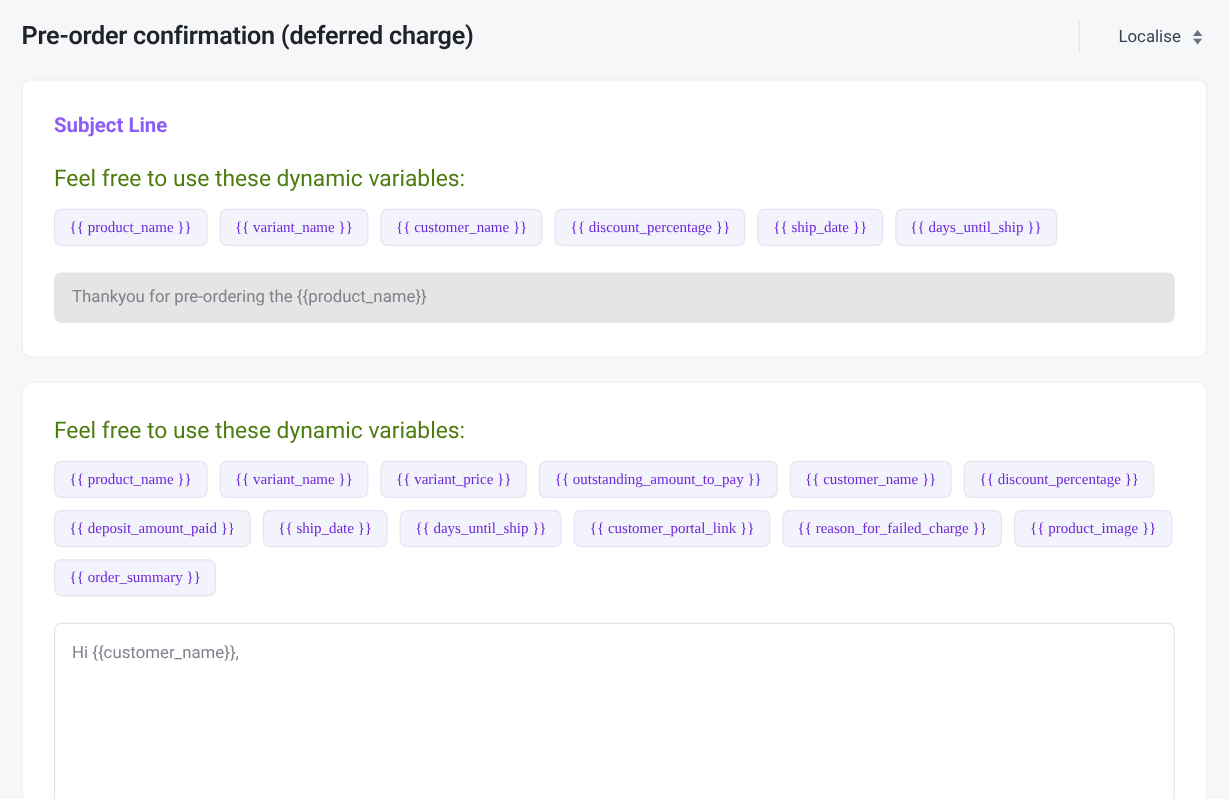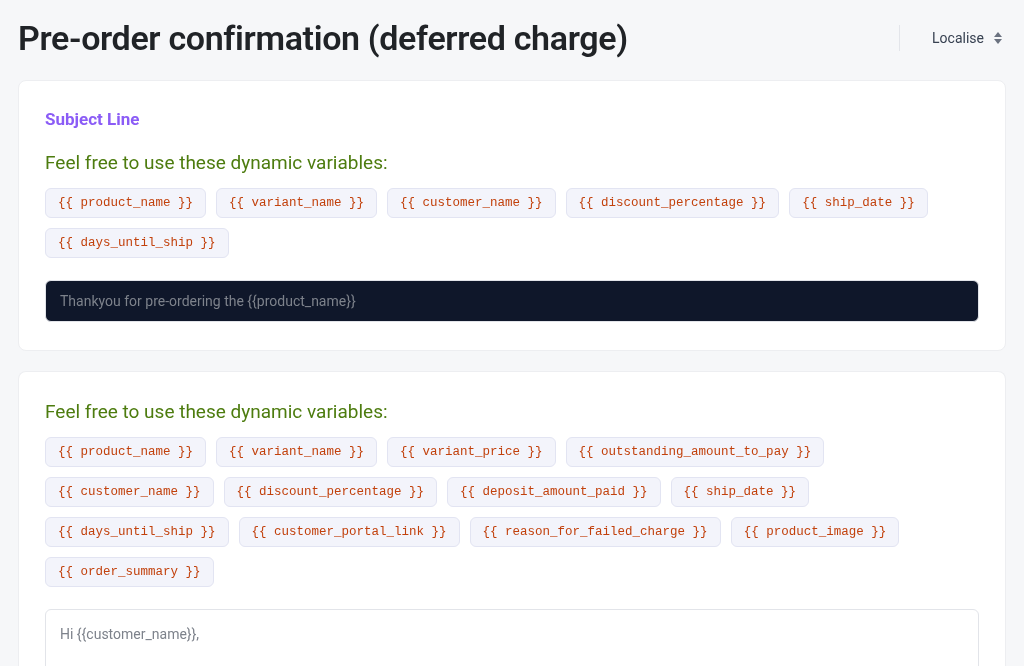--- a/index.html
+++ b/index.html
@@ -13,21 +13,21 @@
     .page {
       padding: 0 0 24px 0;
     }
     .header {
       display: flex;
       align-items: center;
       justify-content: space-between;
       padding: 18px 18px 22px 18px;
     }
     .title {
-      font-size: 34px;
+      font-size: 21px;
       font-weight: 600;
       color: #202327;
       letter-spacing: -0.01em;
       text-align: right;
     }
     .localise-wrap {
       display: flex;
       align-items: center;
       gap: 28px;
     }
@@ -70,38 +70,38 @@
       color: #4d7c0f;
       margin-bottom: 14px;
     }
     .chips {
       display: flex;
       flex-wrap: wrap;
       gap: 10px;
       margin-bottom: 22px;
     }
     .chip {
-      font-family: Liberation Mono, monospace;
+      font-family: Liberation Serif, serif;
       font-size: 12.5px;
-      color: #c2410c;
+      color: #6d28d9;
       background: #f3f4fb;
       border: 1px solid #e2e4f2;
       border-radius: 6px;
       padding: 7px 12px;
       cursor: pointer;
       white-space: nowrap;
     }
     .input {
       width: 100%;
       border: 1px solid #e2e4e9;
       border-radius: 6px;
       padding: 12px 14px;
       font-size: 14px;
       color: #7d828b;
-      background: #0f172a;
+      background: #e5e5e5;
     }
     .textarea {
       width: 100%;
       border: 1px solid #e2e4e9;
       border-radius: 6px;
       padding: 14px 14px;
       font-size: 14px;
       color: #7d828b;
       background: #ffffff;
       line-height: 1.55;

